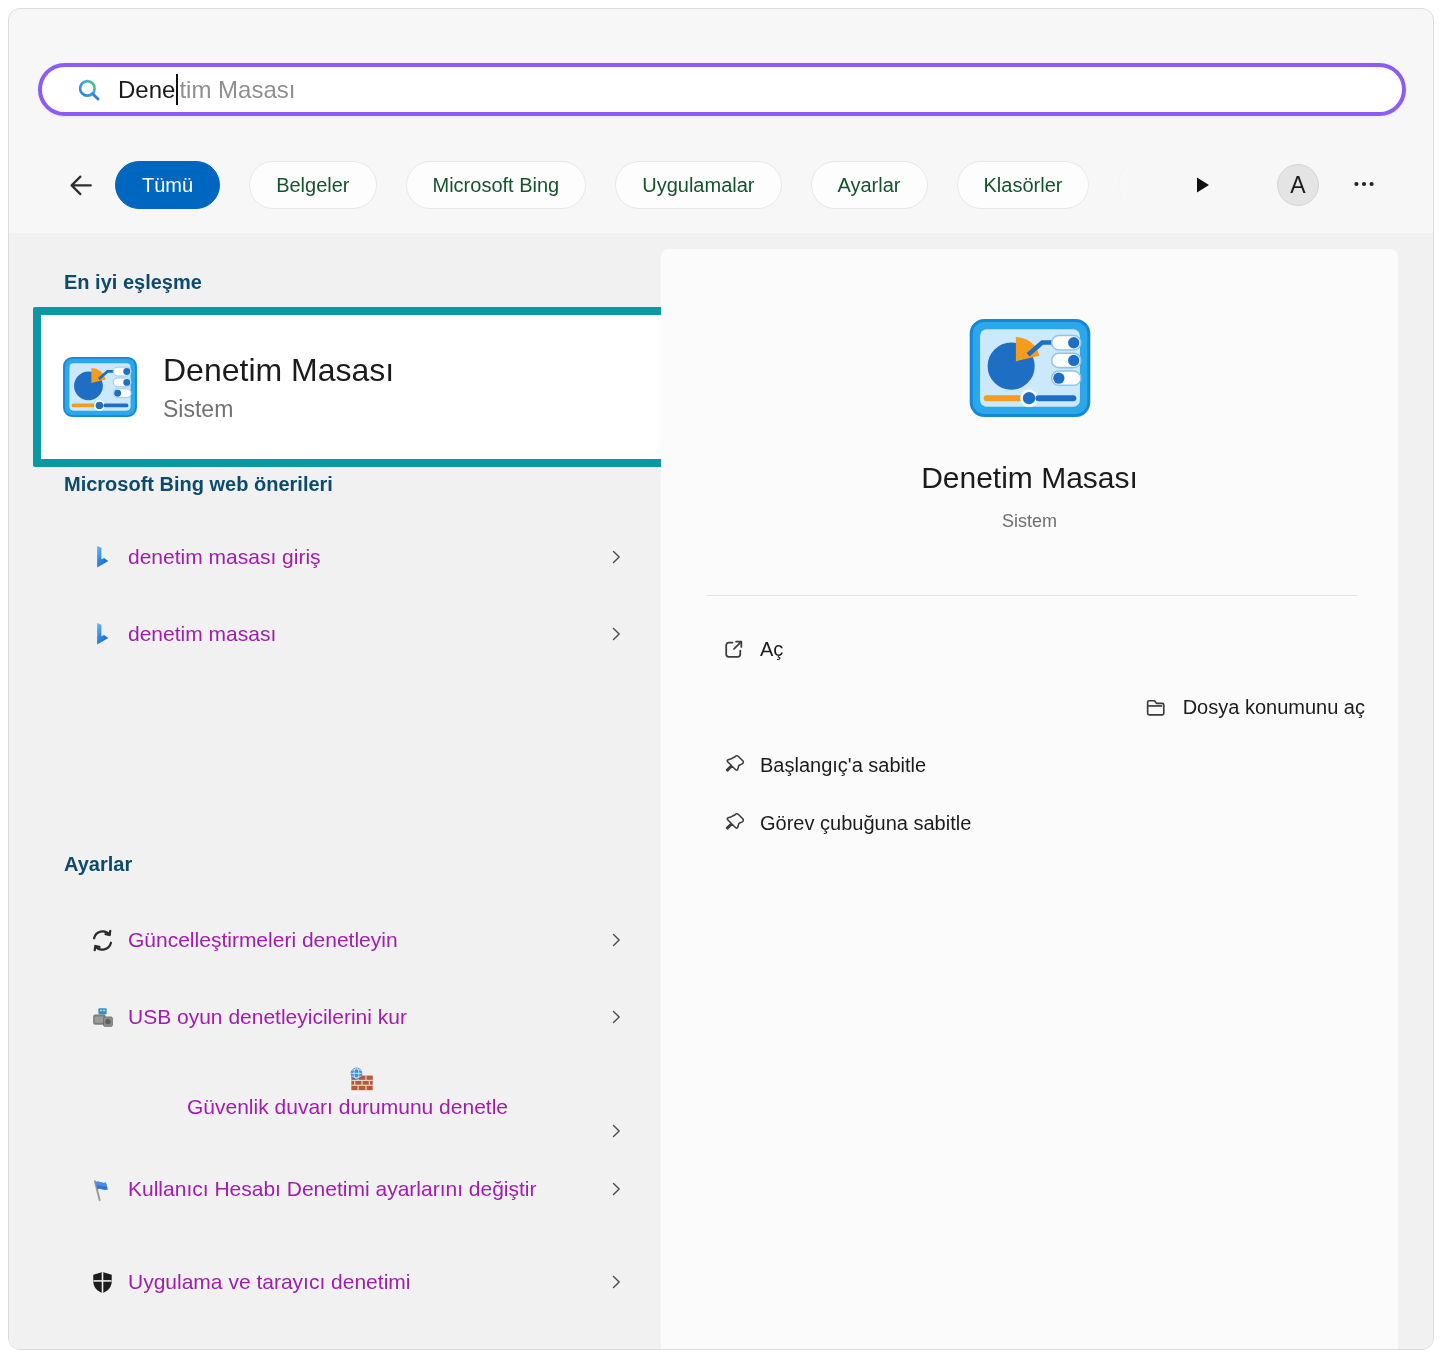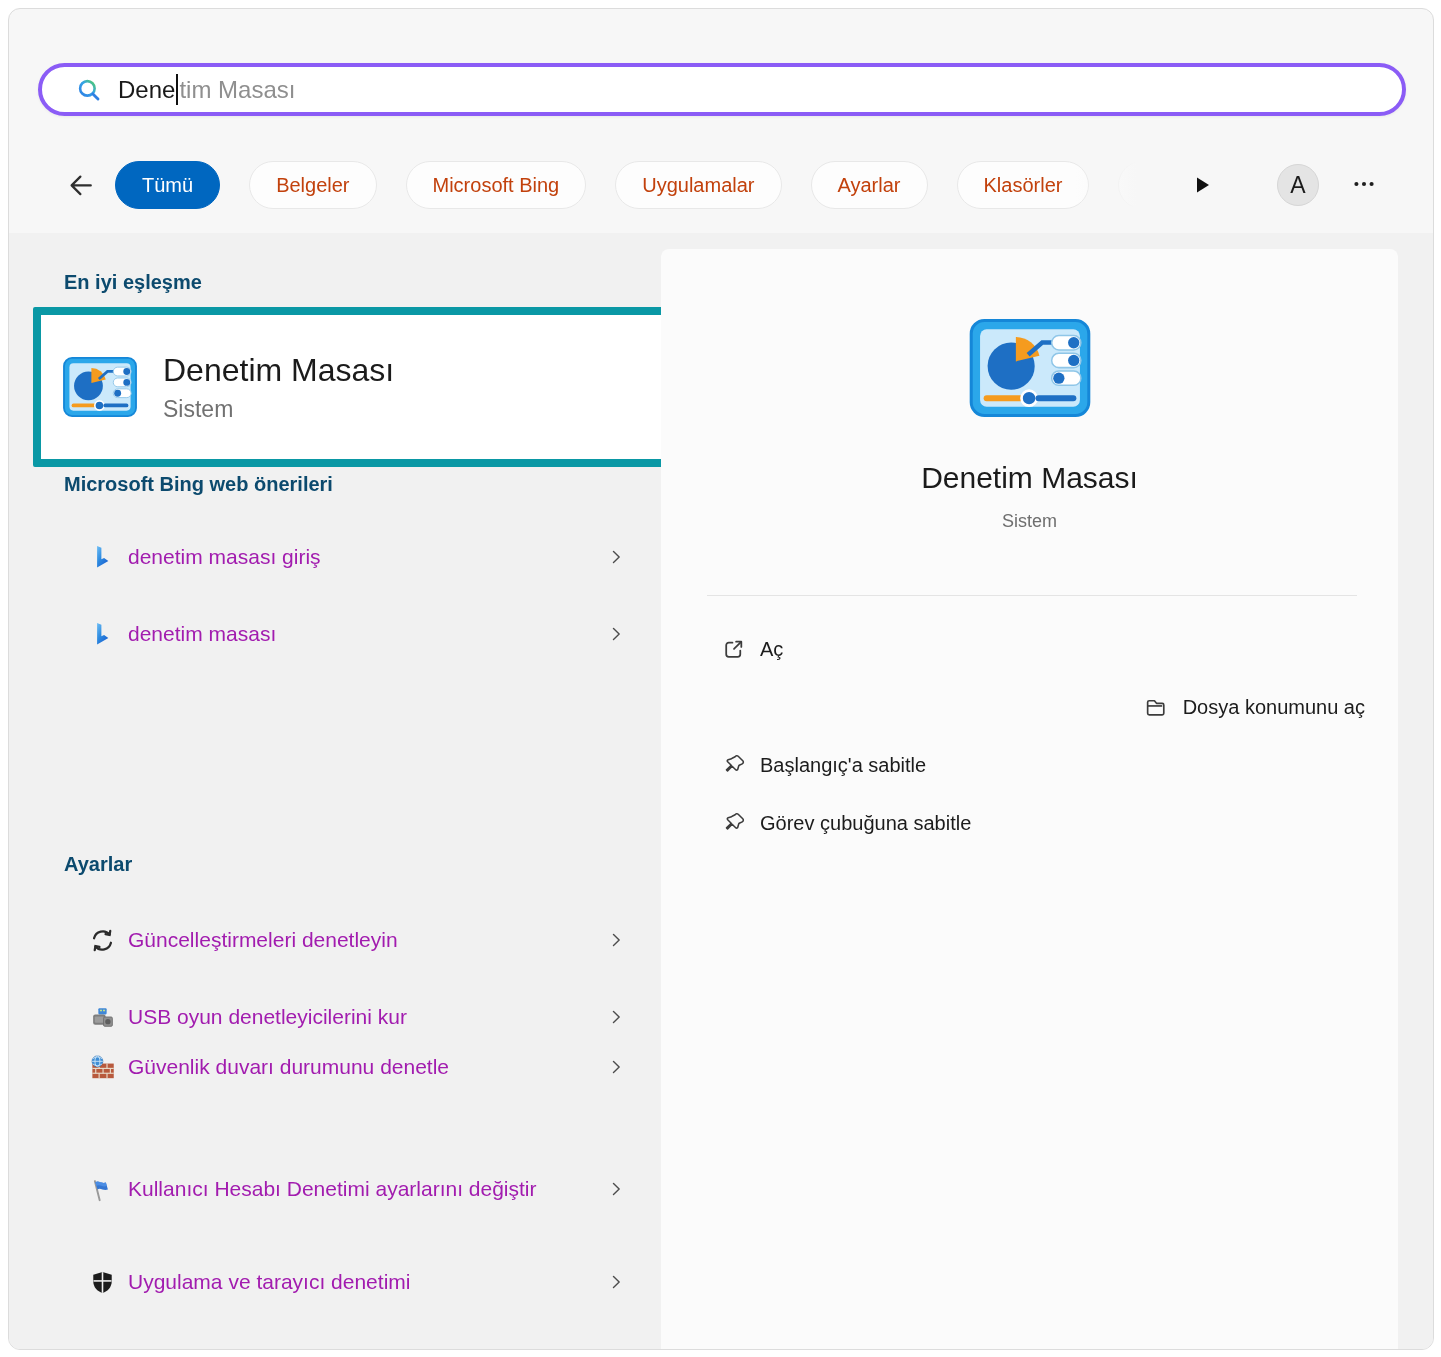--- a/index.html
+++ b/index.html
@@ -34,21 +34,21 @@
     position:absolute;left:106px;top:0;width:1042px;height:52px;
     display:flex;align-items:center;gap:29px;overflow:hidden;
   }
   .pills-fade{
     position:absolute;left:1066px;top:0;width:82px;height:52px;
     background:linear-gradient(to right, rgba(247,247,247,0), #f7f7f7 75%);
     pointer-events:none;
   }
   .pill{
     flex:none;height:48px;border-radius:24px;padding:0 26px;
-    background:#fdfdfd;border:1px solid #e8e8e8;color:#c2410c;
+    background:#fdfdfd;border:1px solid #e8e8e8;color:#14532d;
     font-size:20px;font-family:inherit;display:flex;align-items:center;cursor:pointer;
   }
   .pill.selected{background:#0067c0;border-color:#0067c0;color:#ffffff;}
   .overflow-btn{position:absolute;left:1176px;top:10px;width:34px;height:34px;border:none;background:transparent;padding:0;cursor:pointer;}
   .overflow-btn svg{width:24px;height:24px;}
   .avatar{
     position:absolute;left:1268px;top:5px;width:42px;height:42px;border-radius:50%;
     background:#e4e4e4;border:1px solid #d6d6d6;box-sizing:border-box;
     display:flex;align-items:center;justify-content:center;
     font-size:23px;color:#1b1b1b;cursor:pointer;
@@ -330,21 +330,21 @@
       <span class="lead">
           <svg>
             <use href="#s-usb"></use>
           </svg>
         </span>
       <span class="lbl">USB oyun denetleyicilerini kur</span>
       <span class="chev"><svg>
             <use href="#s-chevron"></use>
           </svg></span>
     </div>
-    <div class="row" style="top:806px;">
+    <div class="row" style="top:833px;flex-direction:column;">
       <span class="lead">
           <svg>
             <use href="#s-fire"></use>
           </svg>
         </span>
       <span class="lbl">Güvenlik duvarı durumunu denetle</span>
       <span class="chev"><svg>
             <use href="#s-chevron"></use>
           </svg></span>
     </div>

